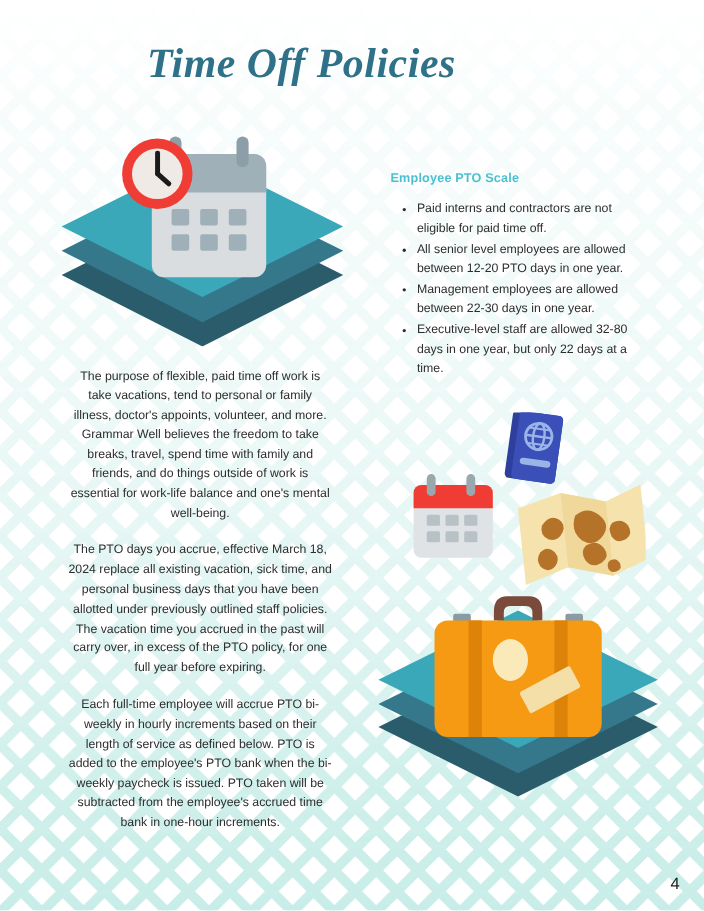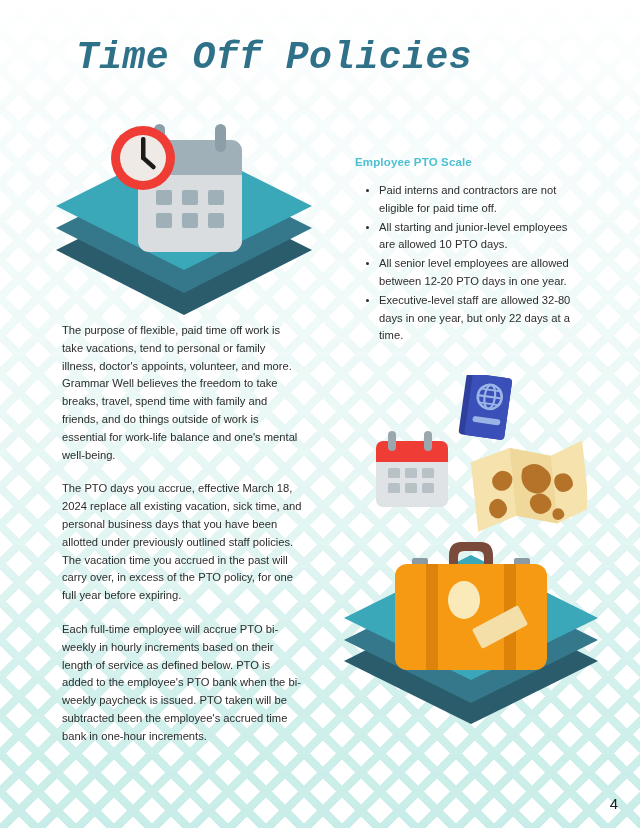--- a/index.html
+++ b/index.html
@@ -38,21 +38,21 @@
     pointer-events: none;
   }
 
   
   .title {
     position: absolute;
     top: 36px;
     left: 0;
     width: 548px;
     text-align: center;
-    font-family: Liberation Mono, monospace;
+    font-family: Liberation Serif, serif;
     font-style: italic;
     font-weight: 700;
     font-size: 38px;
     letter-spacing: 0.5px;
     color: #2e7188;
     z-index: 5;
   }
 
   
   .col-left {
@@ -74,21 +74,22 @@
     font-size: 11.5px;
     font-weight: 700;
     color: #4cc0d1;
     margin: 13px 0 14px 0;
     letter-spacing: 0.15px;
   }
   .body-p {
     font-size: 11.2px;
     line-height: 17.8px;
     color: #2d2d2d;
-    margin: 0 0 16px 0;
+    margin: 12px 0 16px 0;
+    text-align: center;
   }
   .body-p:last-child { margin-bottom: 0; }
 
   ul.bullets {
     margin: 0;
     padding: 0 0 0 24px;
     list-style: none;
   }
   ul.bullets li {
     position: relative;
@@ -229,27 +230,27 @@
       <ellipse cx="128" cy="72" rx="16" ry="19" fill="#faeab9"></ellipse>
 
       <rect x="138" y="88" width="52" height="22" rx="2" fill="#f5dfa8" transform="rotate(-28 164 99)"></rect>
     </svg>
   </div>
 
   <div class="col-right">
     <div class="subhead">Employee PTO Scale</div>
     <ul class="bullets">
       <li>Paid interns and contractors are not eligible for paid time off.</li>
-      <li>All starting and junior-level employees are allowed 10 PTO days.</li>
       <li>All senior level employees are allowed between 12-20 PTO days in one year.</li>
+      <li>Management employees are allowed between 22-30 days in one year.</li>
       <li>Executive-level staff are allowed 32-80 days in one year, but only 22 days at a time.</li>
     </ul>
   </div>
 
   <div class="col-left">
     <p class="body-p">The purpose of flexible, paid time off work is take vacations, tend to personal or family illness, doctor's appoints, volunteer, and more. Grammar Well believes the freedom to take breaks, travel, spend time with family and friends, and do things outside of work is essential for work-life balance and one's mental well-being.</p>
     <p class="body-p">The PTO days you accrue, effective March 18, 2024 replace all existing vacation, sick time, and personal business days that you have been allotted under previously outlined staff policies. The vacation time you accrued in the past will carry over, in excess of the PTO policy, for one full year before expiring.</p>
-    <p class="body-p">Each full-time employee will accrue PTO bi-weekly in hourly increments based on their length of service as defined below. PTO is added to the employee's PTO bank when the bi-weekly paycheck is issued. PTO taken will be subtracted been the employee's accrued time bank in one-hour increments.</p>
+    <p class="body-p">Each full-time employee will accrue PTO bi-weekly in hourly increments based on their length of service as defined below. PTO is added to the employee's PTO bank when the bi-weekly paycheck is issued. PTO taken will be subtracted from the employee's accrued time bank in one-hour increments.</p>
   </div>
 
   <div class="page-number">4</div>
 
 </div>
 
 </body></html>

